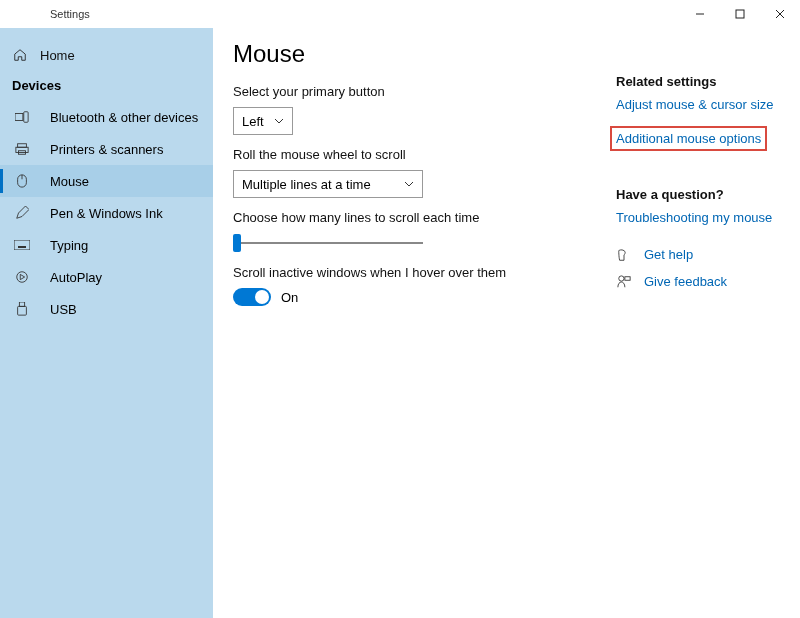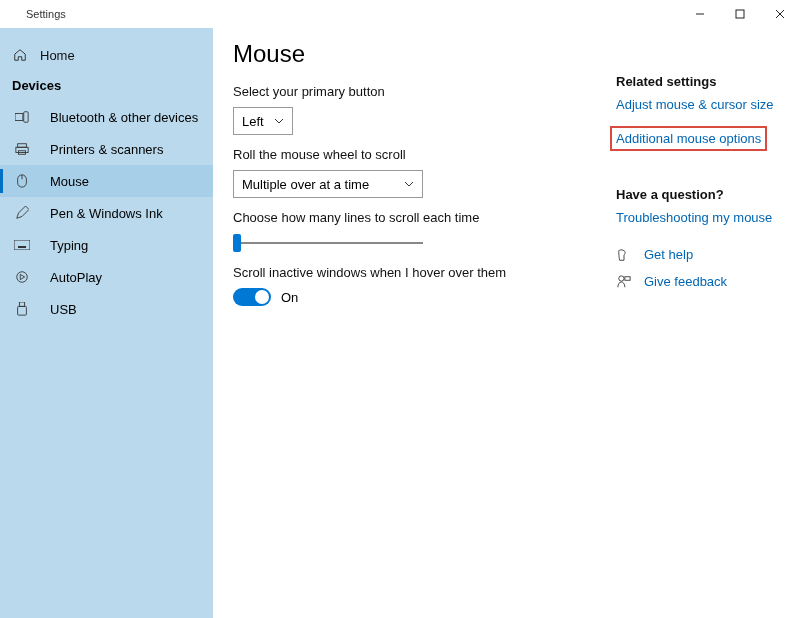--- a/index.html
+++ b/index.html
@@ -1,18 +1,18 @@
 <!DOCTYPE html>
 <html><head>
 <meta charset="utf-8">
 <style>
 * { box-sizing: border-box; margin: 0; padding: 0; }
 body { font-family: "Segoe UI", Arial, sans-serif; font-size: 12px; color: #000; background: #fff; width: 800px; height: 618px; overflow: hidden; }
 .window { display: flex; flex-direction: column; width: 800px; height: 618px; }
-.titlebar { height: 28px; display: flex; align-items: center; padding-left: 26px; font-size: 11px; color: #333; }
+.titlebar { height: 28px; display: flex; align-items: center; padding-left: 26px; font-size: 11px; color: #333; margin-left: 24px; }
 .titlebar .title { flex: 0 0 auto; }
 .titlebar .spacer { flex: 1; }
 .winbtn { width: 40px; height: 28px; display: flex; align-items: center; justify-content: center; }
 .winbtn svg { pointer-events:none; }
 .winbody { flex: 1; display: flex; min-height: 0; }
 .sidebar { width: 213px; background: #bad9ed; padding: 10px 0 0 0; display: flex; flex-direction: column; }
 .siderow { display: flex; align-items: center; height: 34px; padding: 0 12px; gap: 12px; color: #111; cursor: pointer; }
 .siderow .icon { width: 16px; display:flex; align-items:center; justify-content:center; }
 .siderow .lbl { font-size: 13px; }
 .searchwrap { padding: 0 10px 10px 10px; }
@@ -160,21 +160,21 @@
         <div class="label">Select your primary button</div>
         <div class="combobox small">
           <span>Left</span>
           <svg class="chev" viewBox="0 0 10 10">
               <path d="M1 3 L5 7 L9 3" fill="none" stroke="#333"></path>
             </svg>
         </div>
 
         <div class="label">Roll the mouse wheel to scroll</div>
         <div class="combobox wide">
-          <span>Multiple over at a time</span>
+          <span>Multiple lines at a time</span>
           <svg class="chev" viewBox="0 0 10 10">
               <path d="M1 3 L5 7 L9 3" fill="none" stroke="#333"></path>
             </svg>
         </div>
 
         <div class="label">Choose how many lines to scroll each time</div>
         <div class="slider">
           <div class="track"></div>
           <div class="thumb"></div>
         </div>

